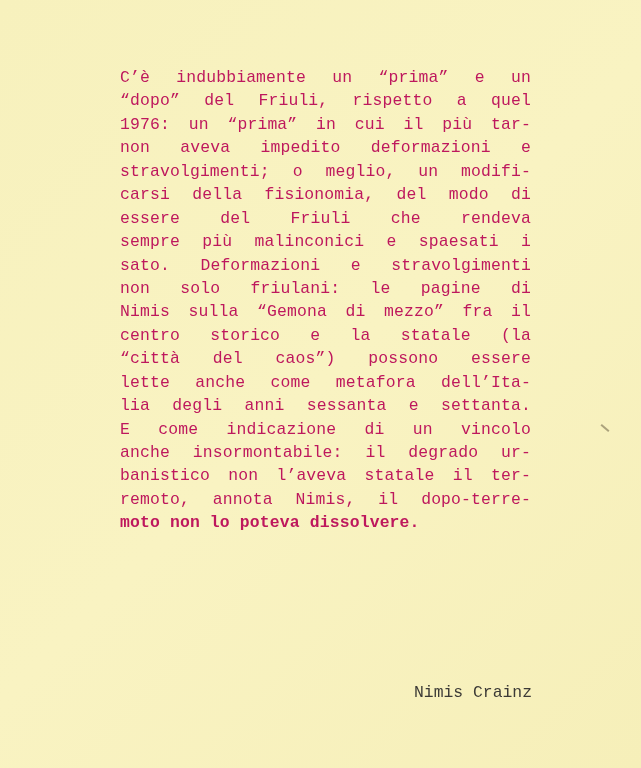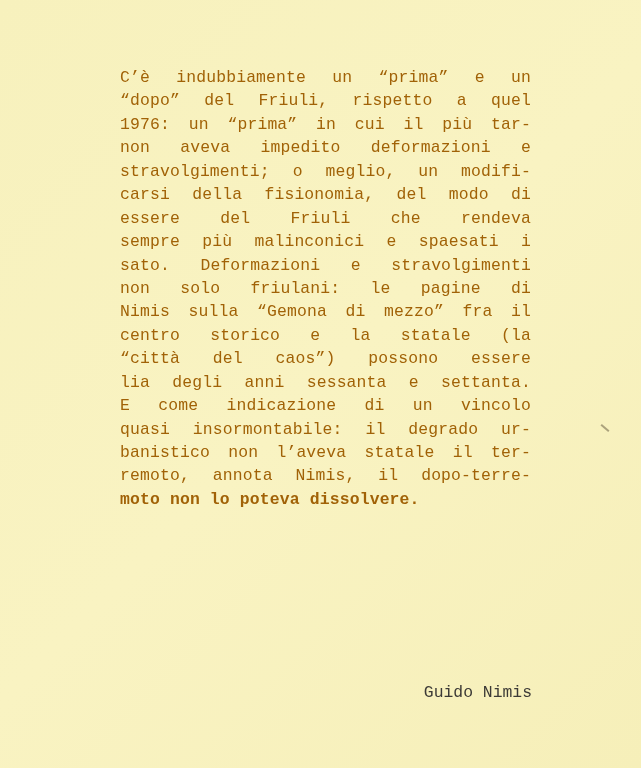--- a/index.html
+++ b/index.html
@@ -19,21 +19,21 @@
       left: 0; top: 0;
       width: 641px; height: 768px;
     }
     .text-block {
       position: absolute;
       left: 120px;
       top: 66px;
       width: 411px;
       font-family: "Liberation Mono", "DejaVu Sans Mono", monospace;
       font-size: 16.4px;
-      color: #a16207;
+      color: #be185d;
       letter-spacing: 0.15px;
     }
     .line {
       display: block;
       height: 23.45px;
       line-height: 23.45px;
       white-space: nowrap;
       text-align: justify;
       text-align-last: justify;
     }
@@ -75,24 +75,25 @@
     <span class="line">non aveva impedito deformazioni e</span>
     <span class="line">stravolgimenti; o meglio, un modifi-</span>
     <span class="line">carsi della fisionomia, del modo di</span>
     <span class="line">essere  del Friuli che rendeva</span>
     <span class="line">sempre più malinconici e spaesati i</span>
     <span class="line">sato. Deformazioni e stravolgimenti</span>
     <span class="line">non solo friulani: le pagine di</span>
     <span class="line">Nimis sulla “Gemona di mezzo” fra il</span>
     <span class="line">centro storico e la  statale (la</span>
     <span class="line">“città del caos”) possono essere</span>
+    <span class="line">lette anche come metafora dell’Ita-</span>
     <span class="line">lia degli anni sessanta e settanta.</span>
     <span class="line">E come indicazione di un vincolo</span>
-    <span class="line">quasi insormontabile: il degrado ur-</span>
+    <span class="line">anche insormontabile: il degrado ur-</span>
     <span class="line">banistico non l’aveva statale il ter-</span>
     <span class="line">remoto, annota Nimis, il dopo-terre-</span>
     <span class="line last">moto non lo poteva dissolvere.</span>
   </div>
 
-  <div class="signature">Guido Nimis</div>
+  <div class="signature">Nimis Crainz</div>
 
   <div class="speck"></div>
 </div>
 
 </body></html>

